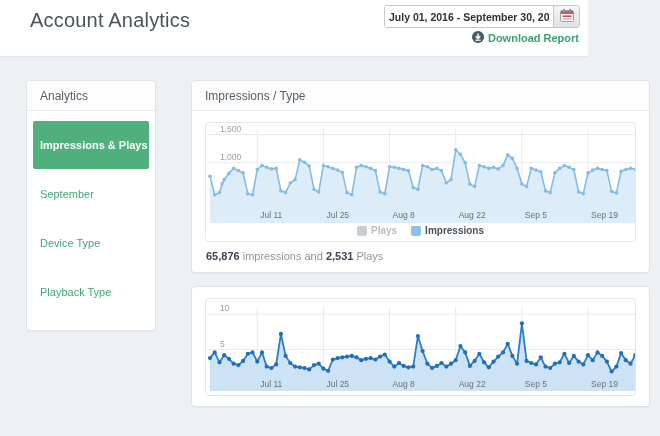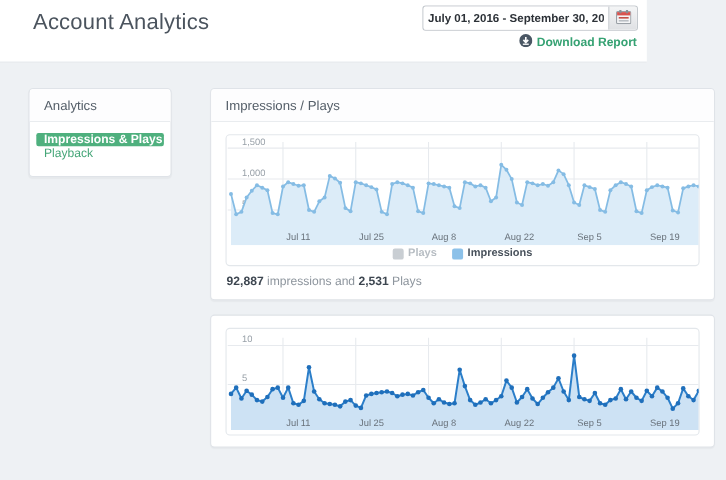--- a/index.html
+++ b/index.html
@@ -48,21 +48,21 @@
   .card-head {
     padding:8px 13px 7px; font-size:12px; color:#545e68;
     border-bottom:1px solid #e9ecef; background:#fdfdfe;
     border-radius:4px 4px 0 0;
   }
   
   .sidebar { position:absolute; left:10px; top:80px; width:130px; }
   .side-body { padding:9px 6px 13px; }
   .side-item {
     font-size:11px; line-height:12px; color:#45a678;
-    padding:0 7px; margin:1px 0; border-radius:2px; cursor:pointer;
+    padding:18px 7px; margin:1px 0; border-radius:2px; cursor:pointer;
     white-space:nowrap;
   }
   .side-item.selected { background:#4fb07e; color:#fff; font-weight:bold; }
   
   .main { position:absolute; left:175px; top:80px; width:475px; }
   .panel { margin-bottom:13px; }
   .panel-body { padding:11px 13px 10px; }
   .chart-card {
     border:1px solid #e3e7eb; border-radius:4px; background:#fff; overflow:hidden;
   }
@@ -109,28 +109,30 @@
       </svg>
     </span>
     <span>Download Report</span>
   </a>
 </div>
 
 <div class="sidebar card">
   <div class="card-head">Analytics</div>
   <div class="side-body" id="sidebar-items">
       <div class="side-item selected">Impressions &amp; Plays</div>
-      <div class="side-item">Playback</div>
+      <div class="side-item">September</div>
+      <div class="side-item">Device Type</div>
+      <div class="side-item">Playback Type</div>
     </div>
 </div>
 
 <div class="main">
 
   <div class="panel card">
-    <div class="card-head">Impressions / Plays</div>
+    <div class="card-head">Impressions / Type</div>
     <div class="panel-body">
       <div class="chart-card">
         <svg width="446" height="100">
             <line x1="1" x2="445" y1="67.875" y2="67.875" stroke="#e7eaee" stroke-width="1"></line>
             <line x1="1" x2="445" y1="39.75" y2="39.75" stroke="#e7eaee" stroke-width="1"></line>
             <line x1="1" x2="445" y1="11.625" y2="11.625" stroke="#e7eaee" stroke-width="1"></line>
             <line x1="51.252747252747255" x2="51.252747252747255" y1="6" y2="96" stroke="#e7eaee" stroke-width="1"></line>
             <line x1="117.4065934065934" x2="117.4065934065934" y1="6" y2="96" stroke="#e7eaee" stroke-width="1"></line>
             <line x1="183.56043956043956" x2="183.56043956043956" y1="6" y2="96" stroke="#e7eaee" stroke-width="1"></line>
             <line x1="249.71428571428572" x2="249.71428571428572" y1="6" y2="96" stroke="#e7eaee" stroke-width="1"></line>
@@ -245,21 +247,21 @@
               <span class="legend-swatch" style="background: rgb(201, 206, 211);"></span>
               <span class="legend-label">Plays</span>
             </span>
             <span class="legend-item">
               <span class="legend-swatch" style="background: rgb(140, 193, 233);"></span>
               <span class="legend-label">Impressions</span>
             </span>
           </div>
       </div>
       <div class="summary">
-        <b>92,887</b><span> impressions and </span><b>2,531</b><span> Plays</span>
+        <b>65,876</b><span> impressions and </span><b>2,531</b><span> Plays</span>
       </div>
     </div>
   </div>
 
   <div class="panel card">
     <div class="panel-body">
       <div class="chart-card">
         <svg width="446" height="96">
             <line x1="1" x2="445" y1="50.54545454545455" y2="50.54545454545455" stroke="#e7eaee" stroke-width="1"></line>
             <line x1="1" x2="445" y1="15.090909090909093" y2="15.090909090909093" stroke="#e7eaee" stroke-width="1"></line>

